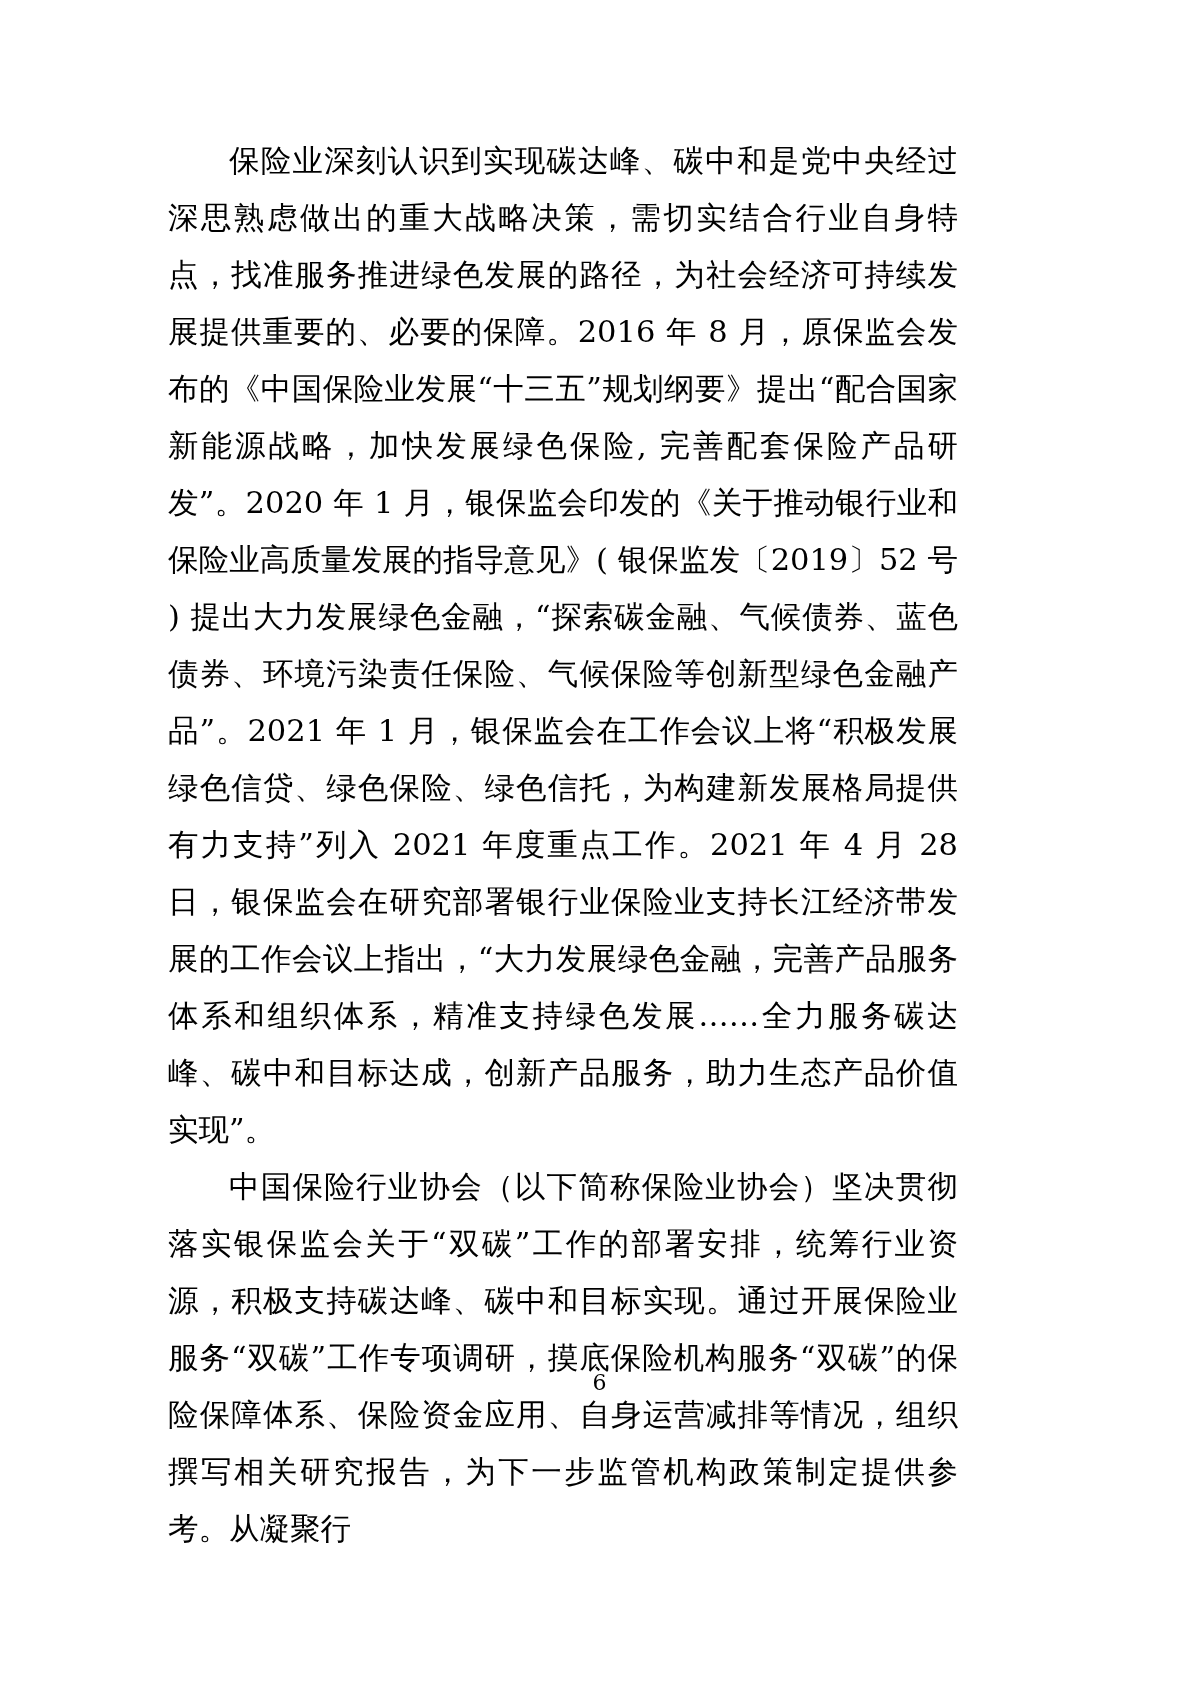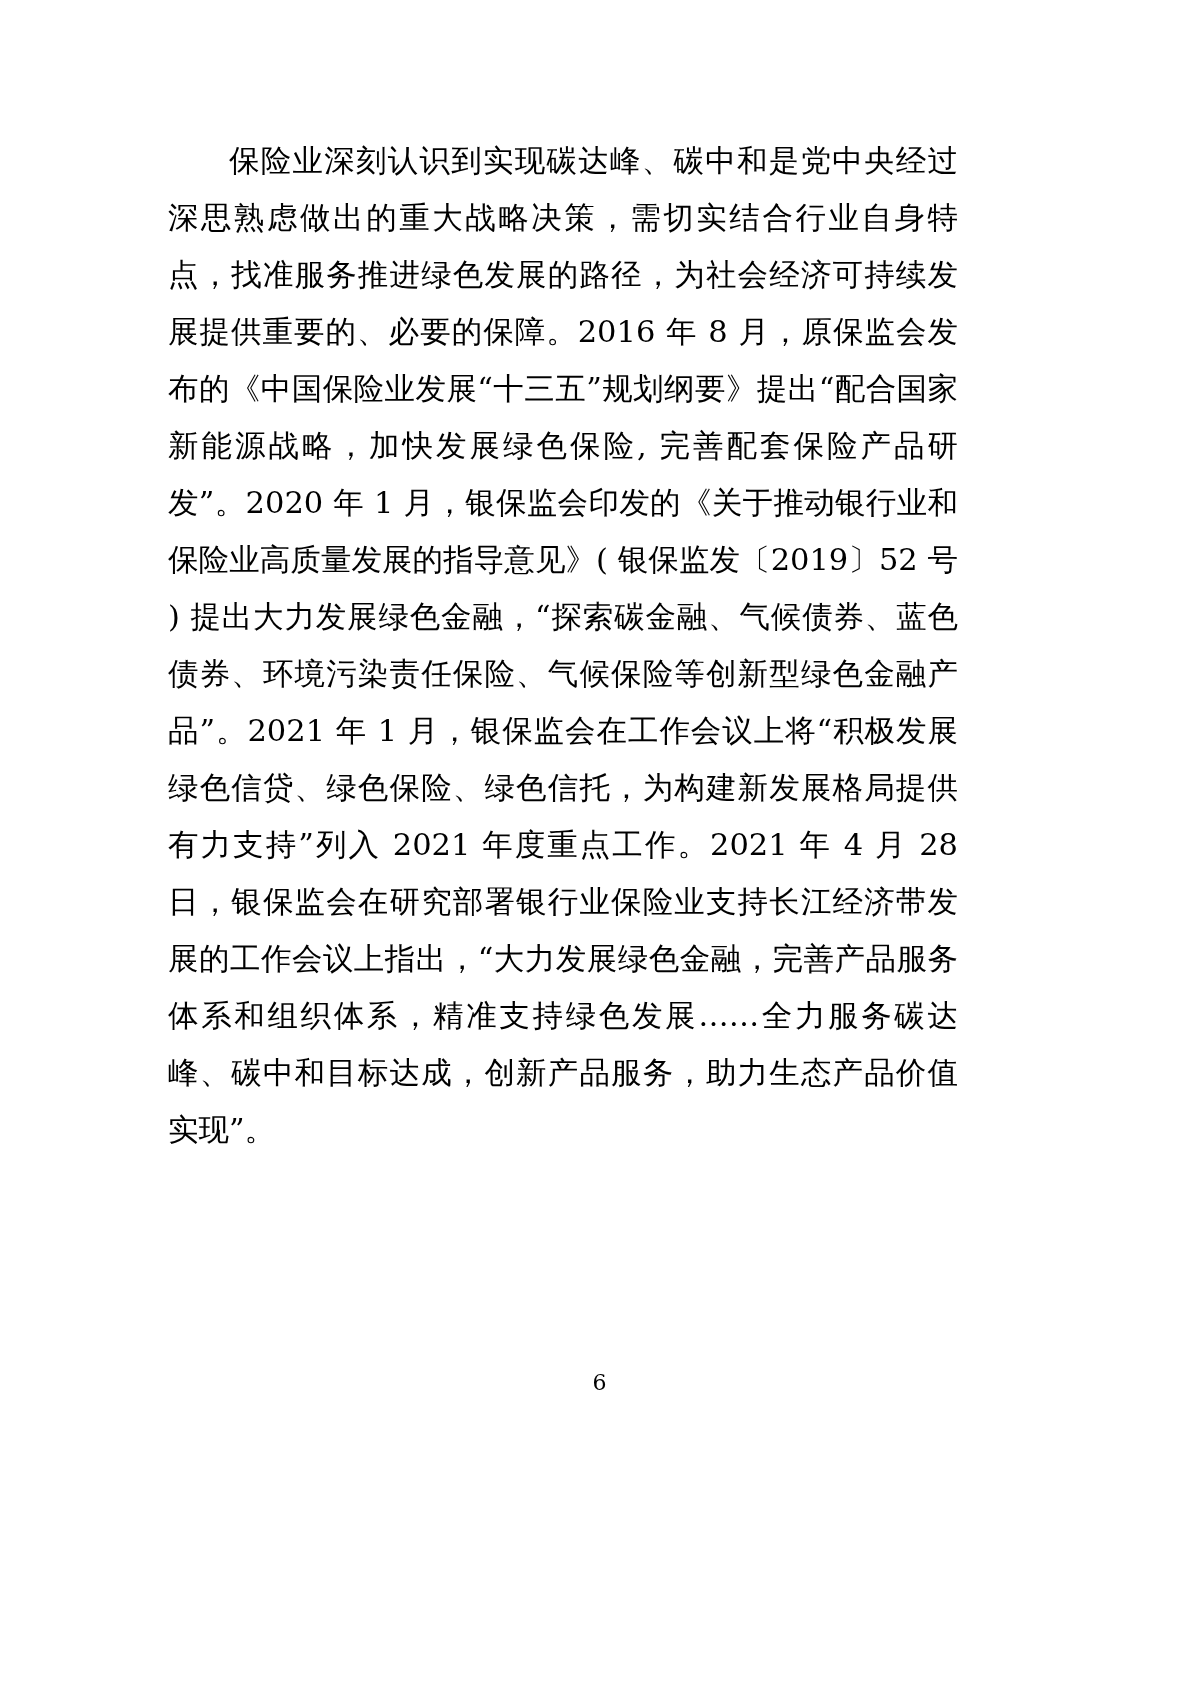--- a/index.html
+++ b/index.html
@@ -51,15 +51,16 @@
     font-family: "DejaVu Serif", "Liberation Serif", serif;
     color: #000;
   }
 </style>
 </head>
 <body>
 
 <div class="page">
   <div class="content">
     <p class="para indent">保险业深刻认识到实现碳达峰、碳中和是党中央经过深思熟虑做出的重大战略决策，需切实结合行业自身特点，找准服务推进绿色发展的路径，为社会经济可持续发展提供重要的、必要的保障。2016 年 8 月，原保监会发布的《中国保险业发展“十三五”规划纲要》提出“配合国家新能源战略，加快发展绿色保险, 完善配套保险产品研发”。2020 年 1 月，银保监会印发的《关于推动银行业和保险业高质量发展的指导意见》( 银保监发〔2019〕52 号 ) 提出大力发展绿色金融，“探索碳金融、气候债券、蓝色债券、环境污染责任保险、气候保险等创新型绿色金融产品”。2021 年 1 月，银保监会在工作会议上将“积极发展绿色信贷、绿色保险、绿色信托，为构建新发展格局提供有力支持”列入 2021 年度重点工作。2021 年 4 月 28 日，银保监会在研究部署银行业保险业支持长江经济带发展的工作会议上指出，“大力发展绿色金融，完善产品服务体系和组织体系，精准支持绿色发展……全力服务碳达峰、碳中和目标达成，创新产品服务，助力生态产品价值实现”。</p>
+    <p class="para indent">中国保险行业协会（以下简称保险业协会）坚决贯彻落实银保监会关于“双碳”工作的部署安排，统筹行业资源，积极支持碳达峰、碳中和目标实现。通过开展保险业服务“双碳”工作专项调研，摸底保险机构服务“双碳”的保险保障体系、保险资金应用、自身运营减排等情况，组织撰写相关研究报告，为下一步监管机构政策制定提供参考。从凝聚行</p>
   </div>
   <div class="pagenum">6</div>
 </div>
 
 </body></html>

